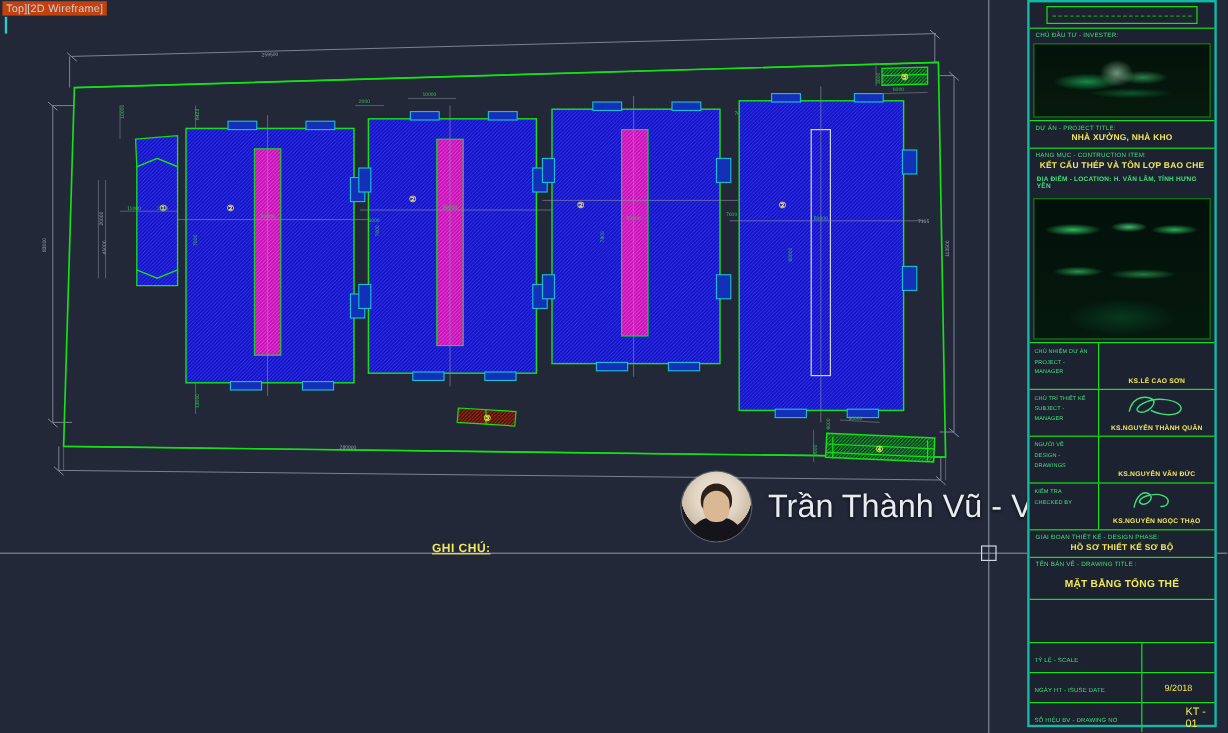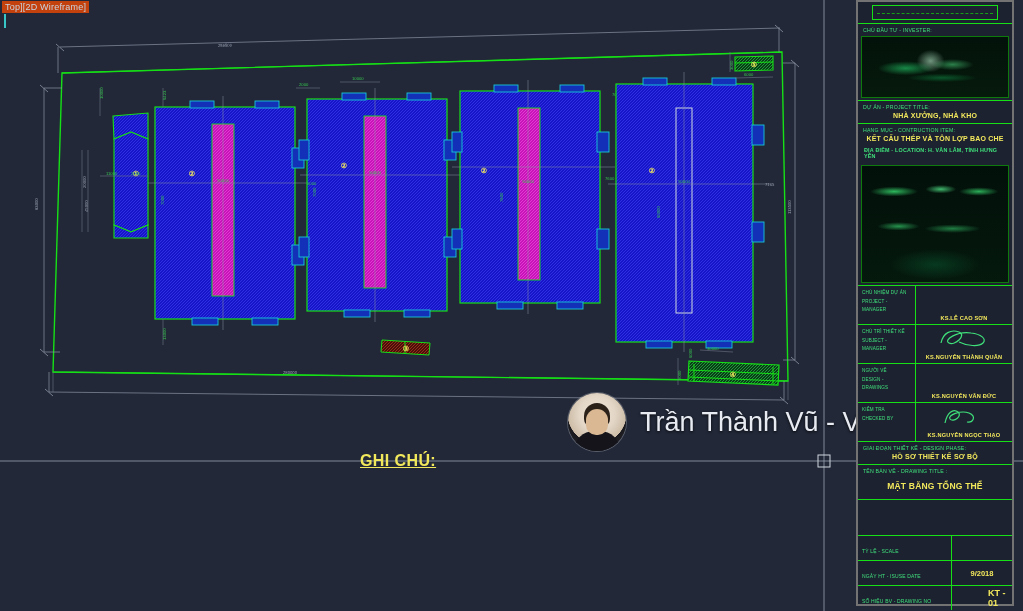--- a/index.html
+++ b/index.html
@@ -59,33 +59,33 @@
     white-space: nowrap;
   }
   .wm-logo {
     position: absolute; left: 955px; top: 393px; width: 62px; height: 62px;
     opacity: .55; pointer-events: none;
   }
 
   
   .notes { position: absolute; left: 360px; top: 452px; }
   .notes-title {
-    color: #f2e85c; font-size: 16px; font-weight: bold;
+    color: #f2e85c; font-size: 10px; font-weight: bold;
     text-decoration: underline; letter-spacing: .4px;
   }
   .notes-list { margin-top: 14px; padding-left: 14px; }
   .notes-list li {
     list-style: none; color: #f2e85c; font-size: 9.5px;
     font-weight: bold; margin-bottom: 8px; letter-spacing: .3px;
   }
 
   
   #titleblock {
     position: absolute; left: 856px; top: 0px; width: 158px; height: 606px;
-    border: 2px solid #737373; background: #1d2231;
+    border: 2px solid #14b8a6; background: #1d2231;
   }
   .tb-row { border-bottom: 1.5px solid #16e016; position: relative; }
   .tb-cap {
     color: #3fe07a; font-size: 5.2px; letter-spacing: .2px;
     padding: 3px 4px 1px 5px; display: block; white-space: nowrap;
   }
   .tb-val {
     color: #f2e85c; font-size: 7px; font-weight: bold; text-align: center;
     padding: 1px 2px 4px; letter-spacing: .2px;
   }
@@ -125,21 +125,21 @@
   }
   .tb-name { color:#f2e85c; font-size:5.6px; font-weight:bold; letter-spacing:.2px; white-space:nowrap;}
   .tb-scribble {
     position:absolute; top:2px; left:50%; transform:translateX(-50%);
     width:54px; height:22px; pointer-events:none;
   }
   .tb-bot-row { display:flex; border-bottom:1.5px solid #16e016; }
   .tb-bot-left { width: 94px; border-right: 1.5px solid #16e016; padding: 3px 4px; }
   .tb-bot-left span { color:#3fe07a; font-size:5px; letter-spacing:.15px; }
   .tb-bot-right { flex:1; display:flex; align-items:center; justify-content:center; }
-  .tb-bot-right span { color:#f2e85c; font-size:7.5px; font-weight:bold; }
+  .tb-bot-right span { color:#f2e85c; font-size:7.5px; font-weight:normal; }
   .tb-bot-right span.big { font-size:9px;padding-left:36px; }
   .tb-spacer { height: 36px; border-bottom:1.5px solid #16e016; }
 
   .tb-hdr-top {
     height: 22px; border-bottom:1.5px solid #16e016; position:relative;
   }
   .tb-hdr-top .inner {
     position:absolute; left:14px; right:14px; top:3px; bottom:3px;
     border:1px solid #16e016;
   }

